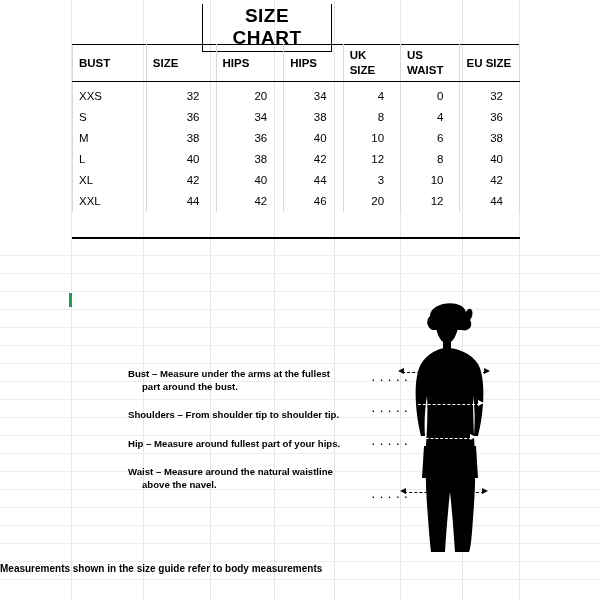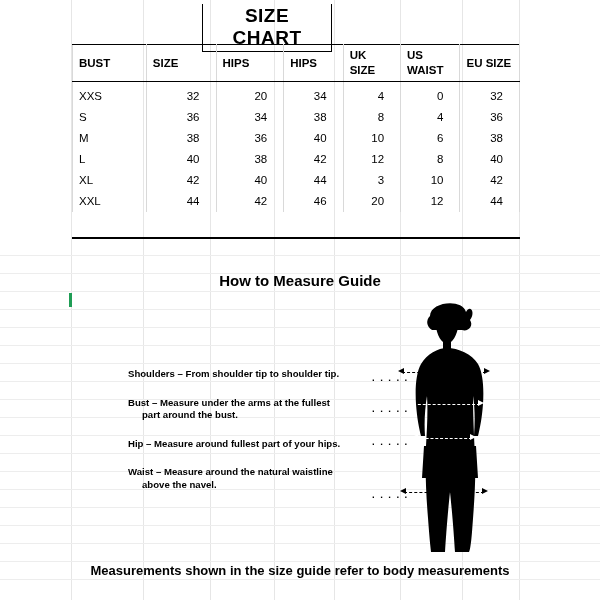--- a/index.html
+++ b/index.html
@@ -170,22 +170,21 @@
   .dots.d1 { left: 372px; top: 372px; }
   .dots.d2 { left: 372px; top: 403px; }
   .dots.d3 { left: 372px; top: 436px; }
   .dots.d4 { left: 372px; top: 489px; }
 
   .footnote {
     position: absolute;
     left: 0;
     top: 563px;
     width: 600px;
-    text-align: center;
-    font-size: 13px;
+    font-size: 10px;
     font-weight: bold;
   }
 
   
   .figure {
     position: absolute;
     left: 386px;
     top: 296px;
     width: 120px;
     height: 256px;
@@ -324,29 +323,28 @@
         <td class="num">20</td>
         <td class="num">12</td>
         <td class="num">44</td>
       </tr>
     </tbody>
   </table>
 
   <div class="table-bottom-rule"></div>
   <div class="green-marker"></div>
 
-  <div class="guide-title">How to Measure Guide</div>
 
   <div class="measure-list">
-    <div class="measure-item">
-      <span>Shoulders – From shoulder tip to shoulder tip.</span>
-    </div>
     <div class="measure-item">
       <span>Bust – Measure under the arms at the fullest</span>
       <span class="l2">part around the bust.</span>
+    </div>
+    <div class="measure-item">
+      <span>Shoulders – From shoulder tip to shoulder tip.</span>
     </div>
     <div class="measure-item">
       <span>Hip – Measure around fullest part of your hips.</span>
     </div>
     <div class="measure-item">
       <span>Waist – Measure around the natural waistline</span>
       <span class="l2">above the navel.</span>
     </div>
   </div>
 

